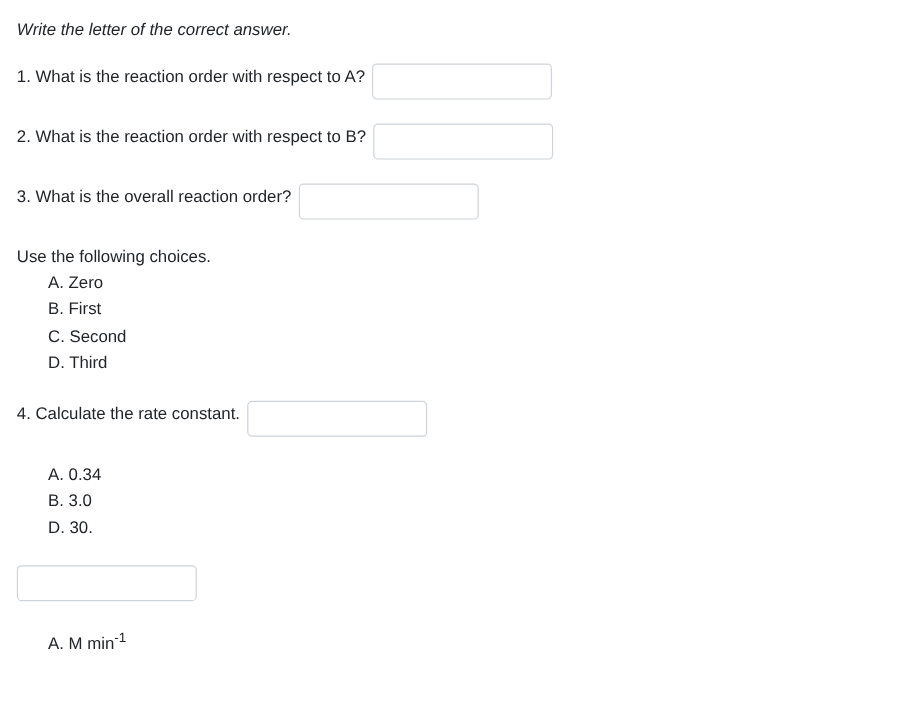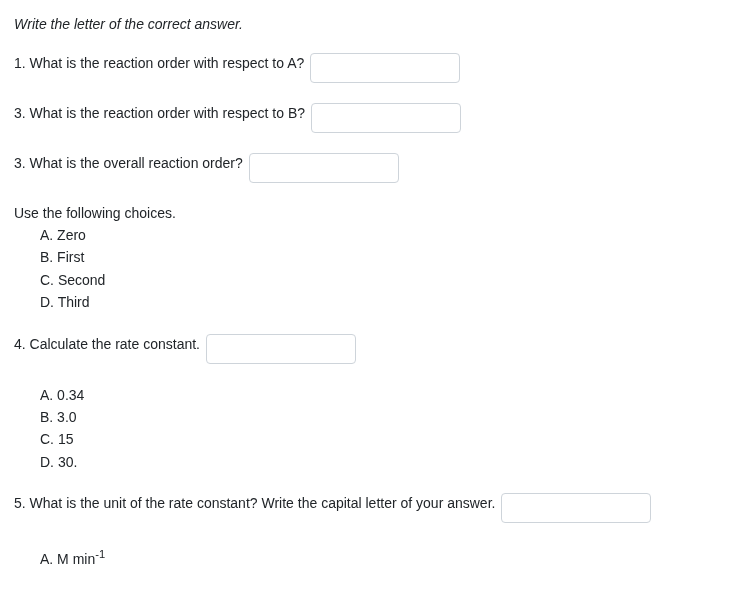--- a/index.html
+++ b/index.html
@@ -59,21 +59,21 @@
 <body>
 
 <div class="instruction">Write the letter of the correct answer.</div>
 
 <div class="question-row">
   <span class="question-text">1. What is the reaction order with respect to A?</span>
   <input type="text" style="">
 </div>
 
 <div class="question-row">
-  <span class="question-text">3. What is the reaction order with respect to B?</span>
+  <span class="question-text">2. What is the reaction order with respect to B?</span>
   <input type="text" style="">
 </div>
 
 <div class="question-row">
   <span class="question-text">3. What is the overall reaction order?</span>
   <input type="text" style="">
 </div>
 
 <div class="choices-block">Use the following choices.</div>
 
@@ -85,26 +85,24 @@
 </div>
 
 <div class="question-row">
   <span class="question-text">4. Calculate the rate constant.</span>
   <input type="text" style="">
 </div>
 
 <div class="indented-list">
   <div>A. 0.34</div>
   <div>B. 3.0</div>
-  <div>C. 15</div>
   <div>D. 30.</div>
 </div>
 
 <div class="question-row">
-  <span class="question-text q5">5. What is the unit of the rate constant? Write the capital letter of your answer.</span>
   <input type="text" class="q5-input" style="">
 </div>
 
 <div class="indented-list" style="line-height:2;">
   <div>
     <span>A. M min</span><sup>-1</sup>
   </div>
 
 </div>
 

